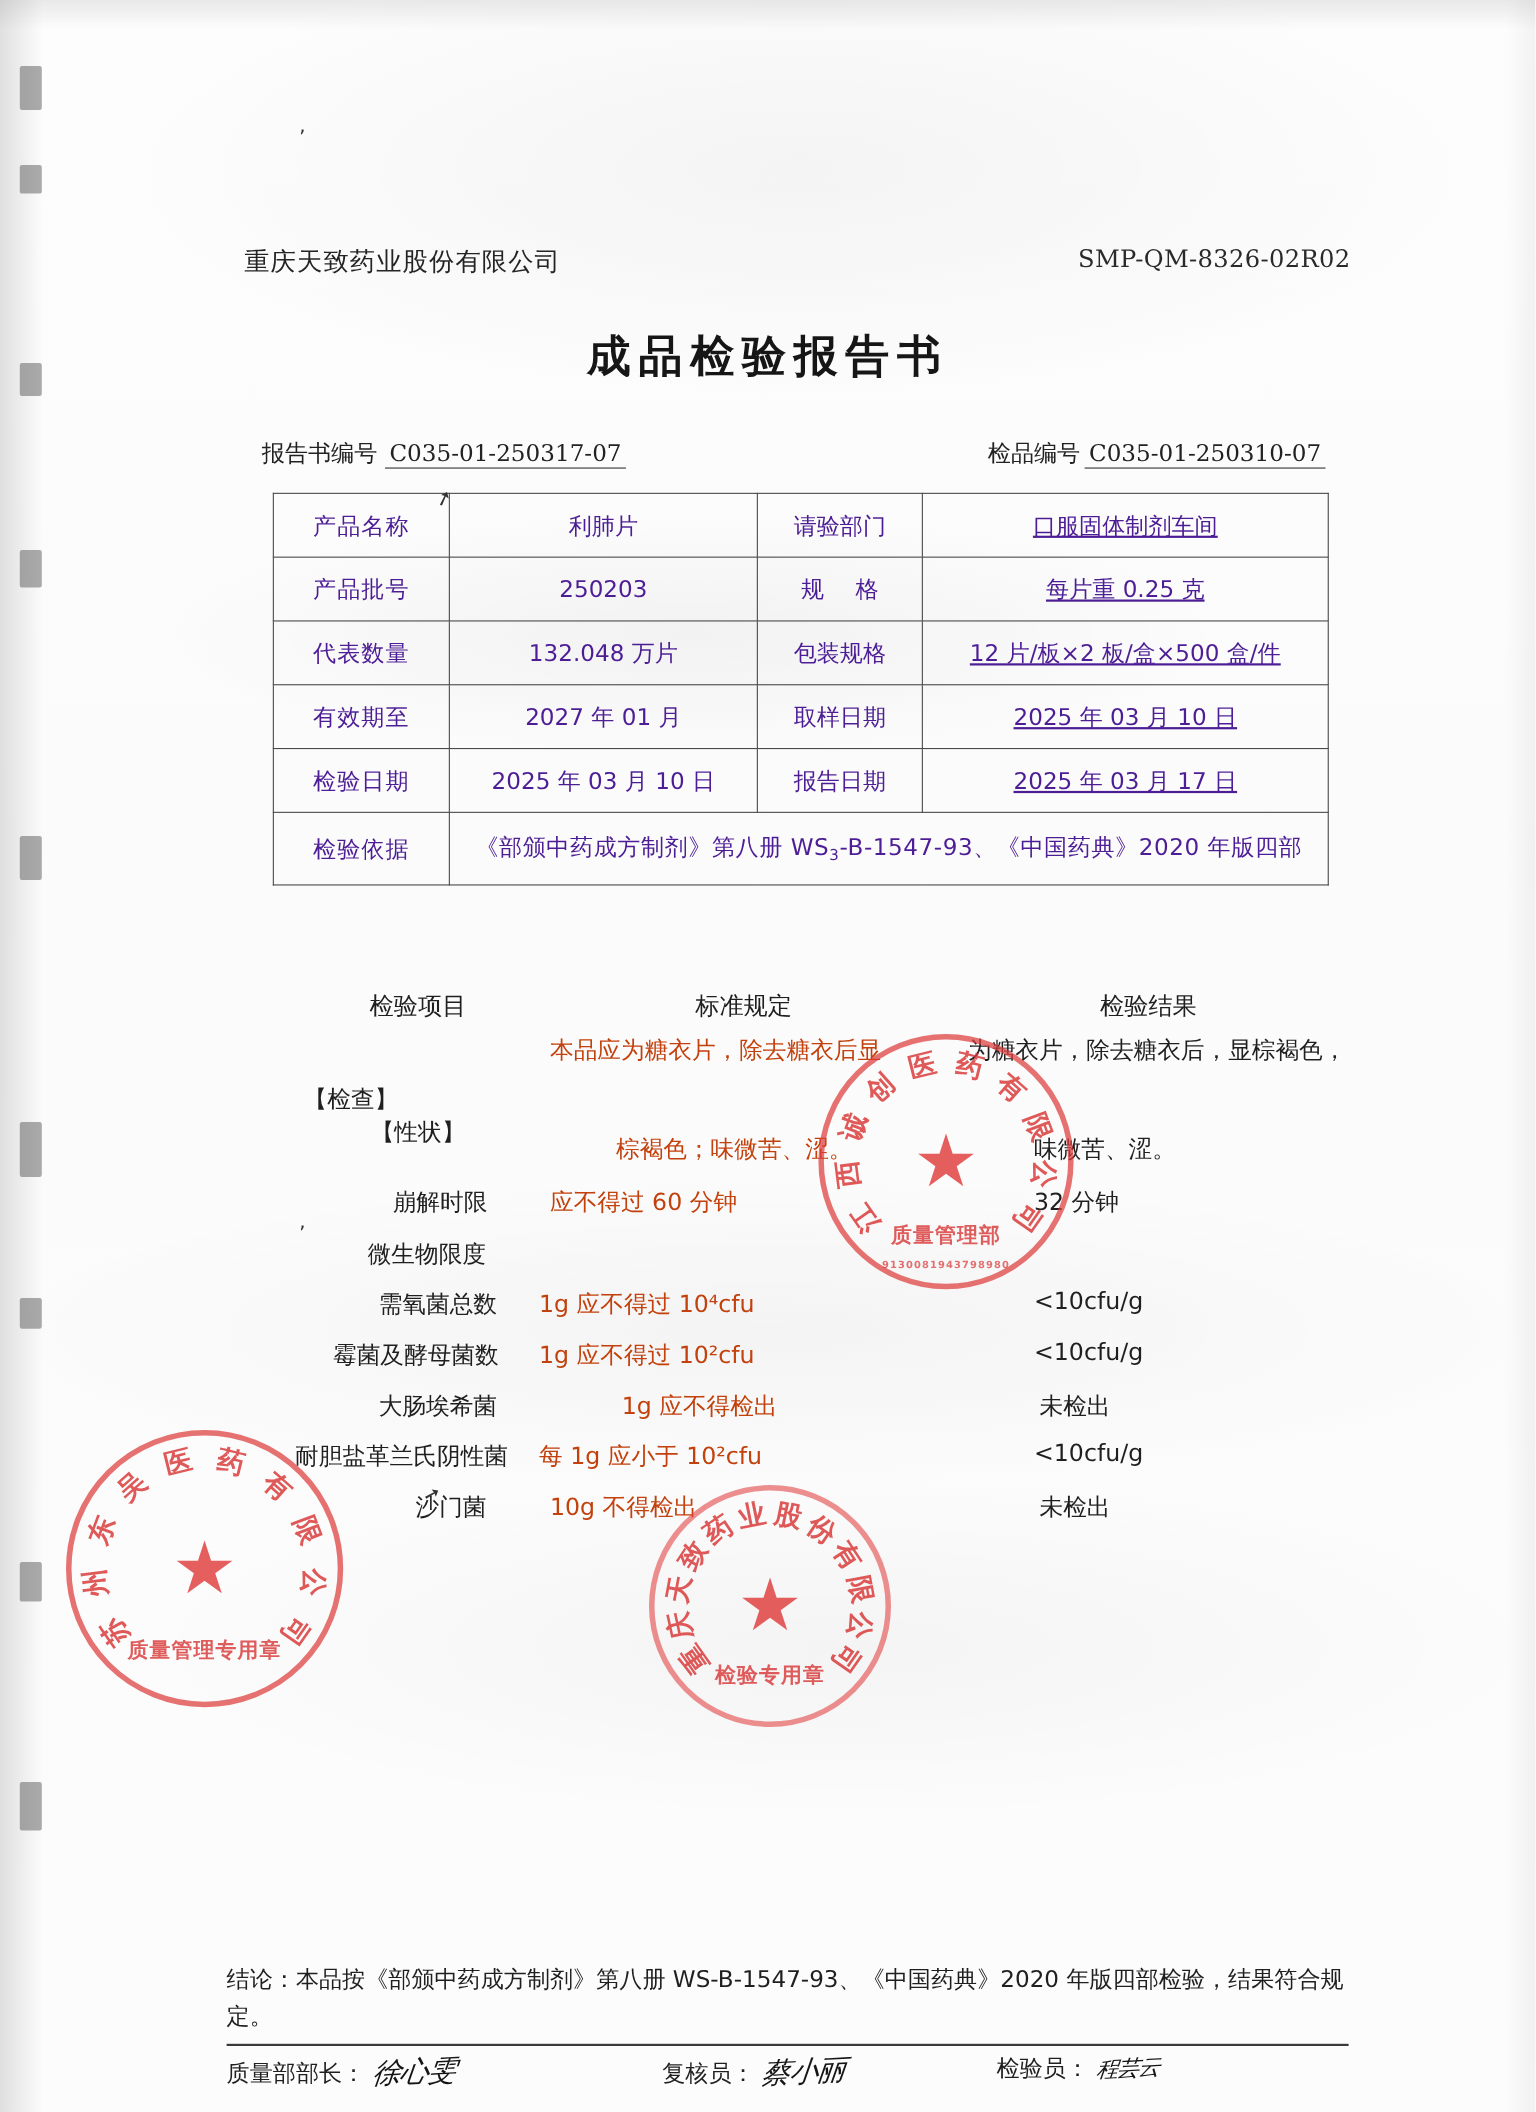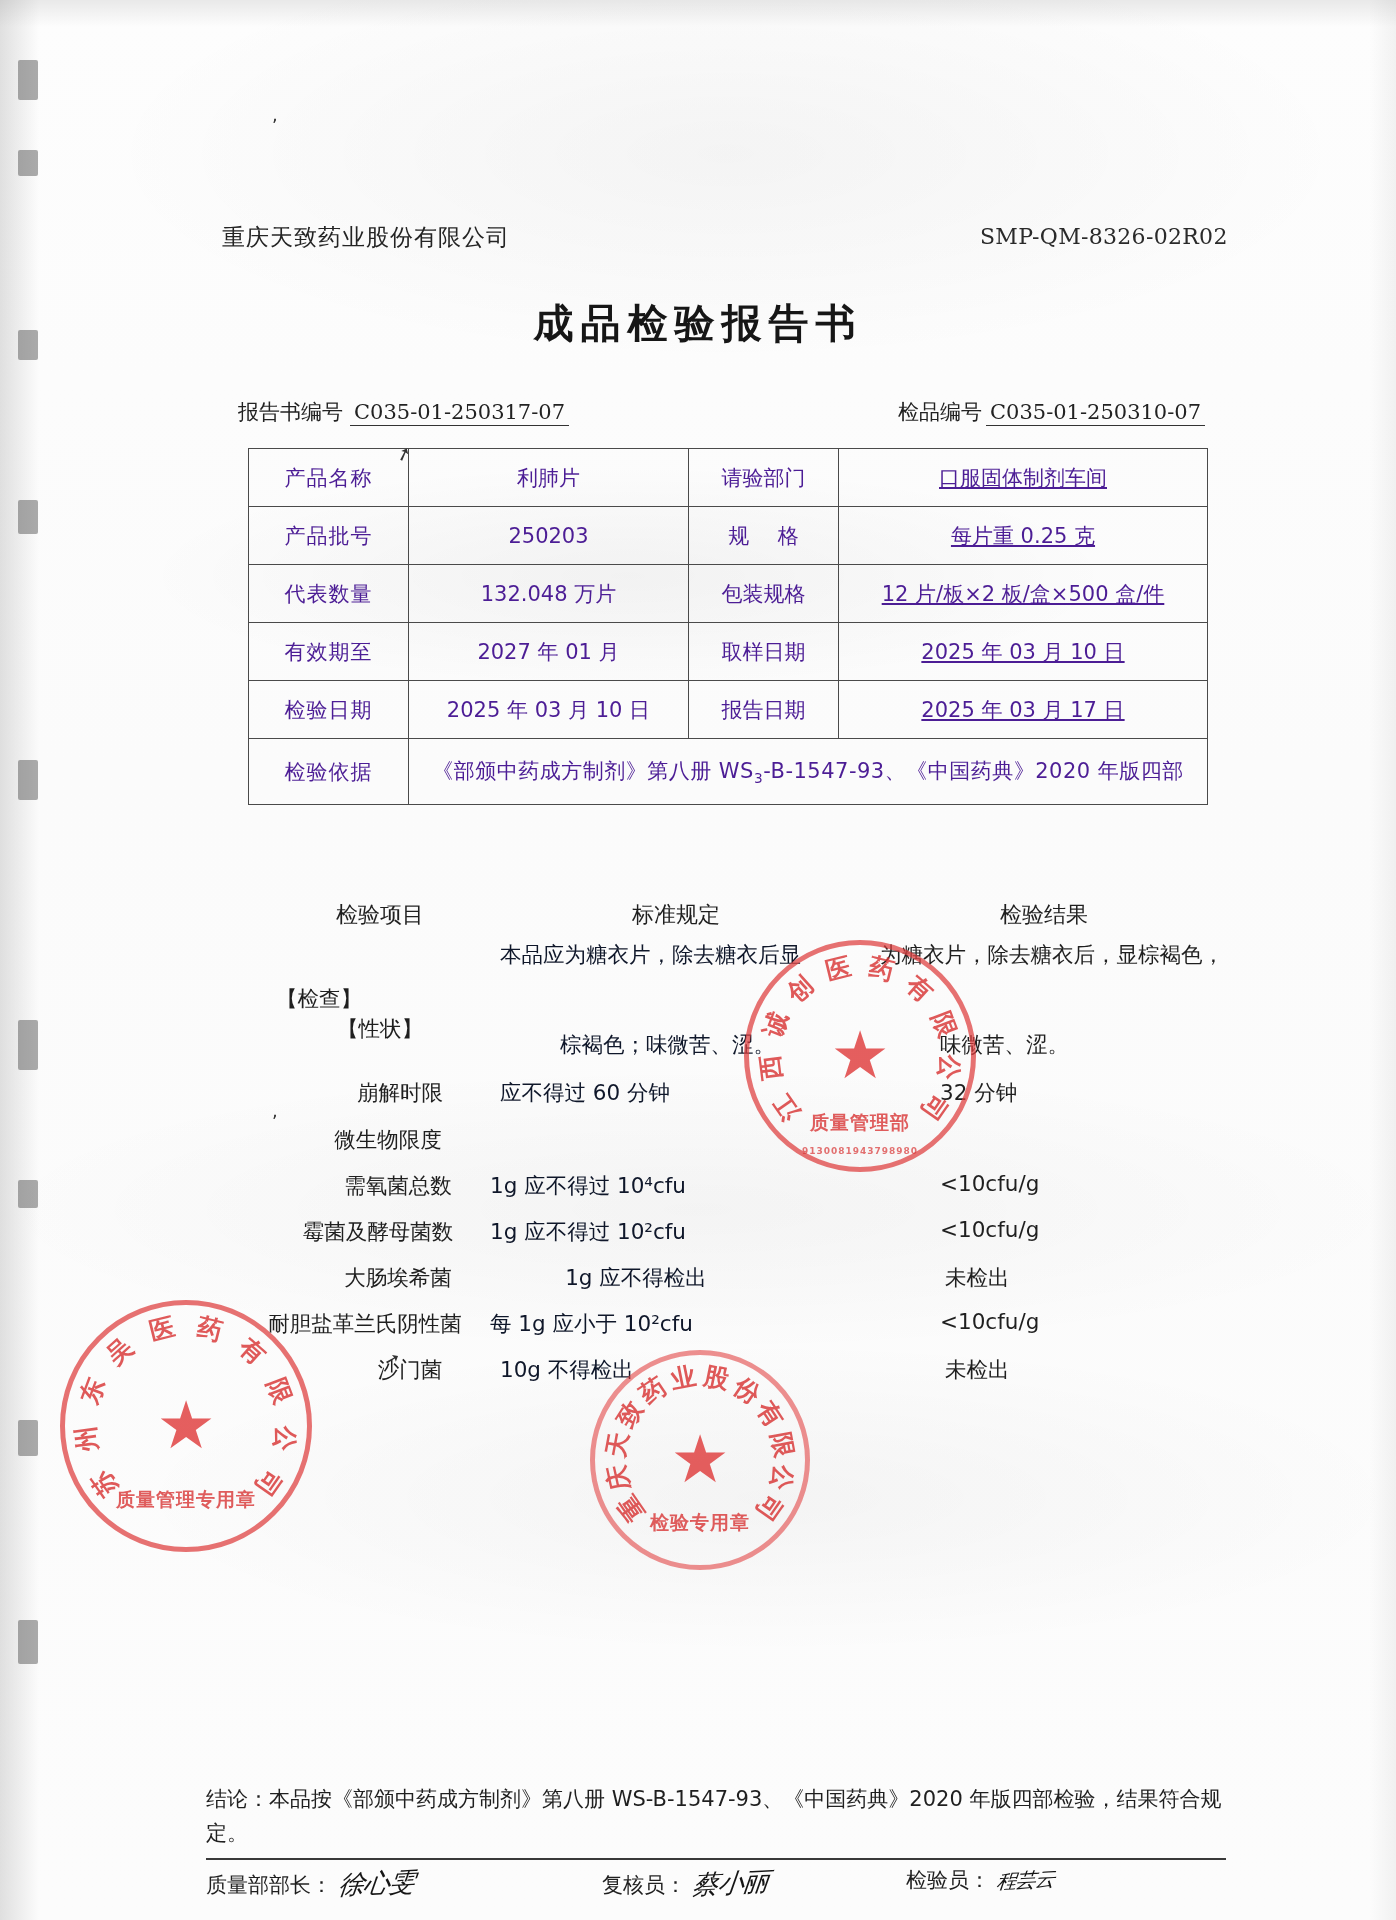--- a/index.html
+++ b/index.html
@@ -96,21 +96,21 @@
   .res-head span { position:absolute; font-size:22px; color:#1f1f1f; }
   .c-item  { left:336px;text-align:center; }
   .c-std   { left:632px; }
   .c-result{ left:1000px; }
 
   .res-row { position:relative; height:38px; }
   .res-row .item {
     position:absolute; width:300px; text-align:center; font-size:21.5px; color:#1f1f1f;
   }
   .res-row .std {
-    position:absolute; left:520px; width:330px; text-align:center; font-size:21.5px; color:#0f172a;
+    position:absolute; left:520px; width:330px; text-align:center; font-size:21.5px; color:#c2410c;
   }
   .res-row .result {
     position:absolute; left:900px; width:330px; text-align:center; font-size:21.5px; color:#1f1f1f;
   }
 
   
   .concl {
     position:absolute; left:206px; top:1782px; width:1020px;
     font-size:21px; line-height:34px; color:#1f1f1f;
   }

